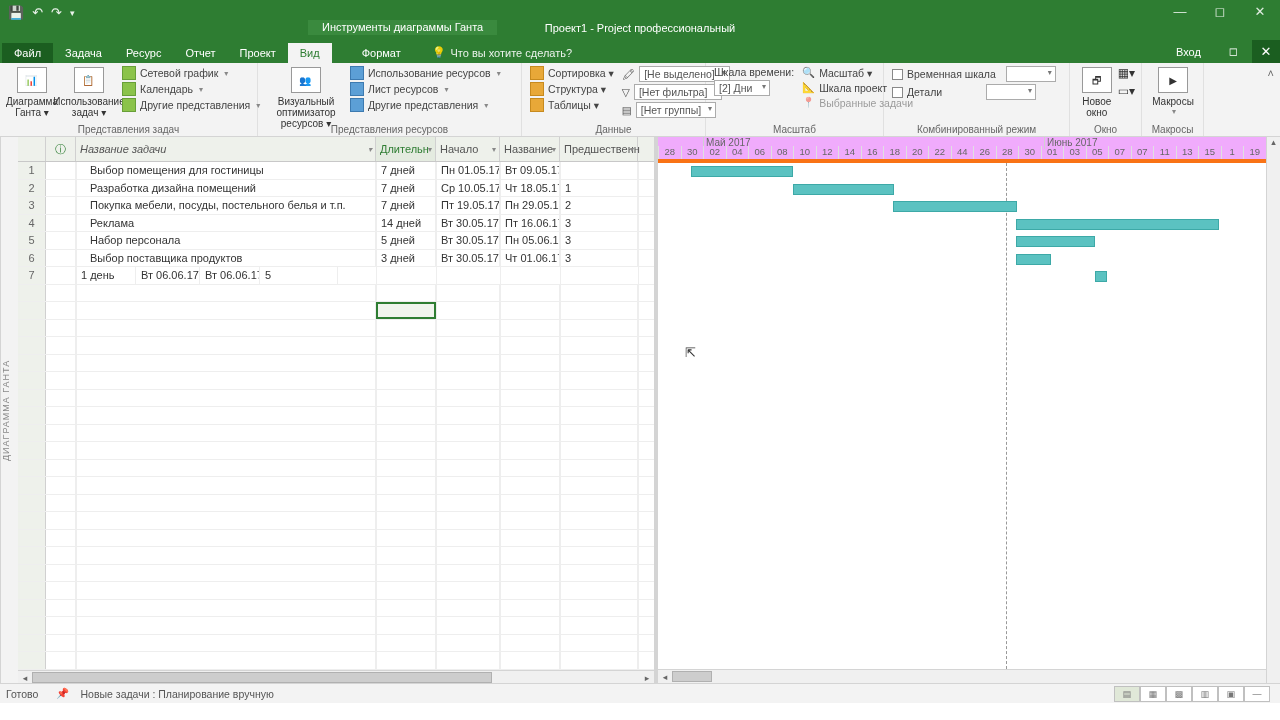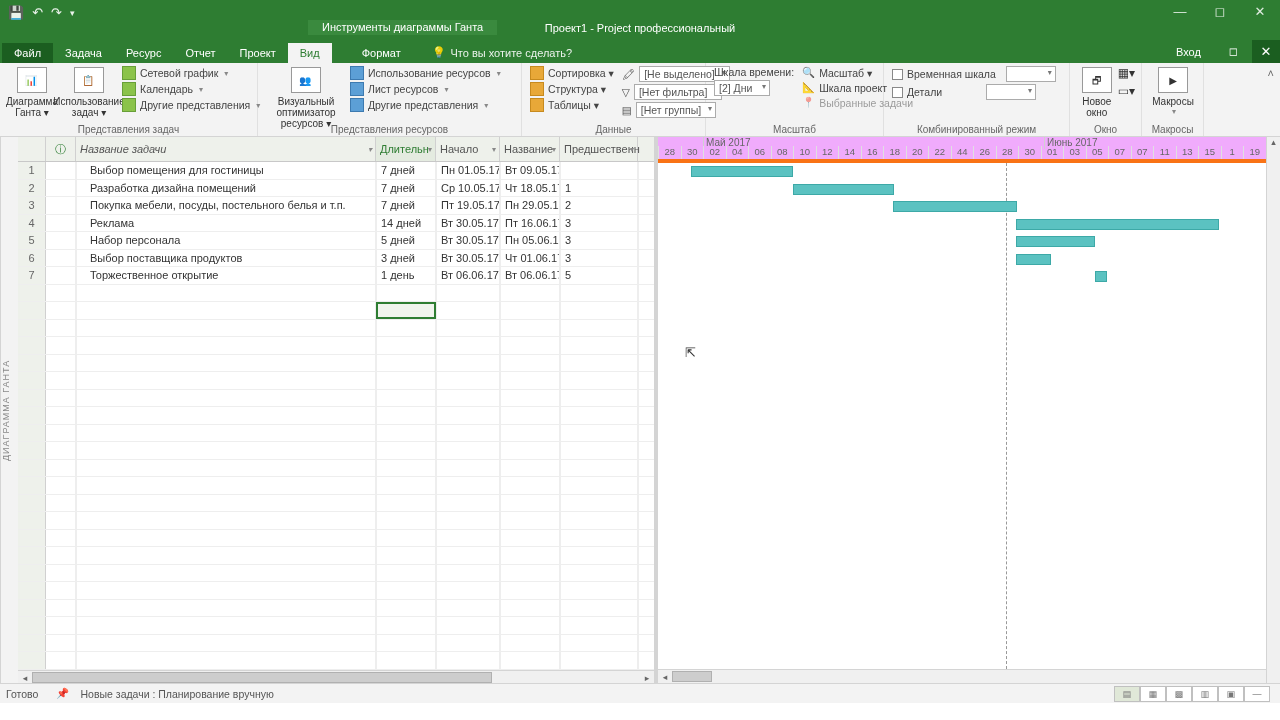--- a/index.html
+++ b/index.html
@@ -359,21 +359,20 @@
     <div class="cell c-info"></div>
     <div class="cell c-name">Выбор поставщика продуктов</div>
     <div class="cell c-dur">3 дней</div>
     <div class="cell c-start">Вт 30.05.17</div>
     <div class="cell c-end">Чт 01.06.17</div>
     <div class="cell c-pred">3</div>
         </div>
         <div class="gr">
     <div class="rownum">7</div>
     <div class="cell c-info"></div>
-    <div class="cell c-name">Торжественное открытие</div>
     <div class="cell c-dur">1 день</div>
     <div class="cell c-start">Вт 06.06.17</div>
     <div class="cell c-end">Вт 06.06.17</div>
     <div class="cell c-pred">5</div>
         </div>
         <div class="gr">
     <div class="rownum"></div>
     <div class="cell c-info"></div>
     <div class="cell c-name"></div>
     <div class="cell c-dur"></div>

